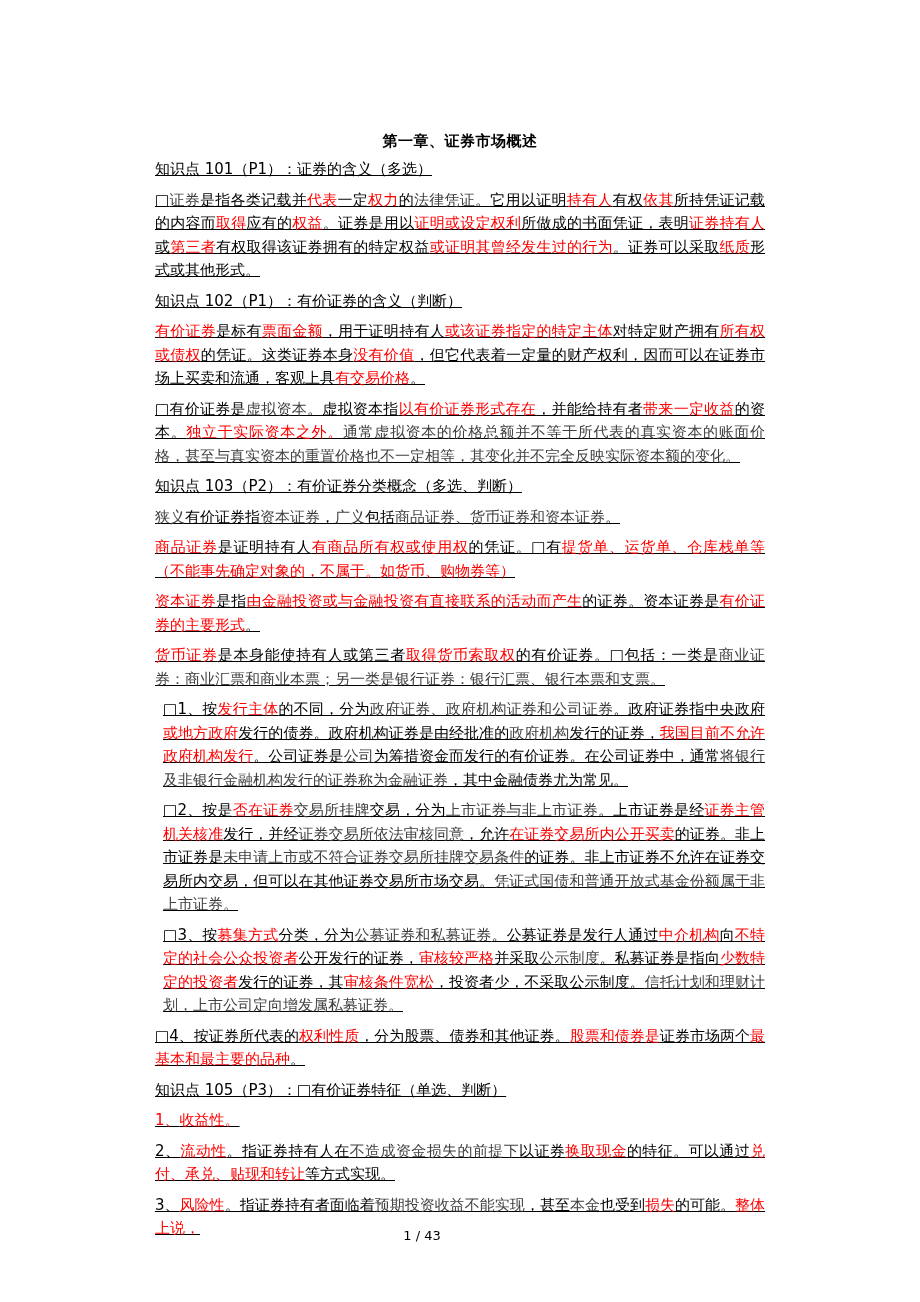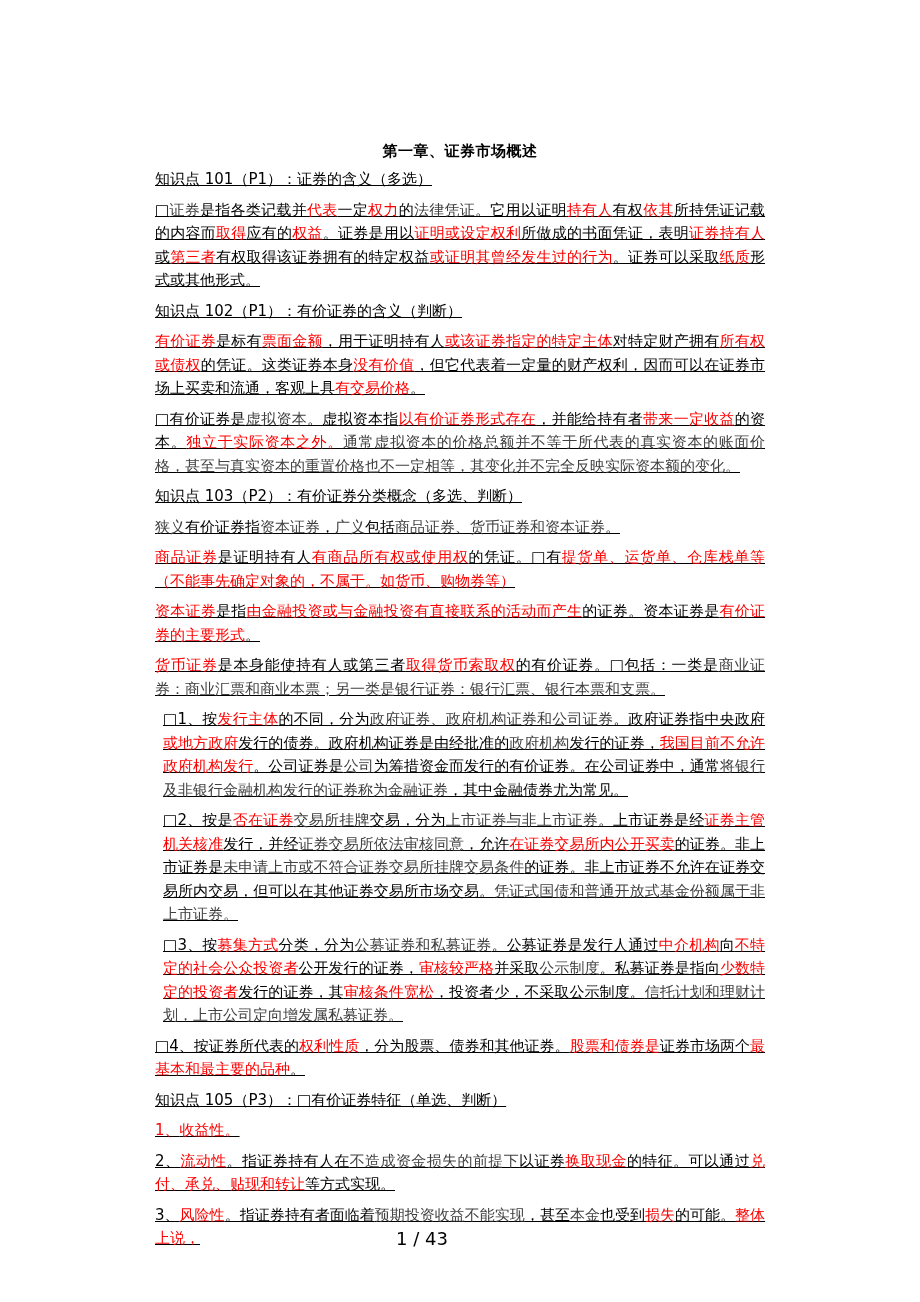--- a/index.html
+++ b/index.html
@@ -8,21 +8,21 @@
     background: #ffffff;
   }
   body {
     width: 920px;
     height: 1302px;
     position: relative;
     font-family: "DejaVu Sans", "Liberation Sans", sans-serif;
   }
   .page {
     position: absolute;
-    left: 0; top: 12px;
+    left: 0; top: 2px;
     width: 920px;
     height: 978px;
     box-sizing: border-box;
     padding: 130px 148px 0 148px;
   }
   .doc-title {
     text-align: center;
     font-weight: bold;
     font-size: 15px;
     color: #000;
@@ -41,21 +41,21 @@
   .blk { color: #000; }
   .red { color: #ff0000; }
   .blue { color: #404040; }
   .indent-sm { padding-left: 8px; }
   .footer {
     position: absolute;
     left: 0;
     top: 1228px;
     width: 844px;
     text-align: center;
-    font-size: 18px;
+    font-size: 13px;
     color: #000;
   }
 </style>
 </head>
 <body>
 
 <div class="page">
   <div class="doc-title">第一章、证券市场概述</div>
   <div id="content">
       <p><span class="blk">知识点 101（P1）：证券的含义（多选）</span></p>

